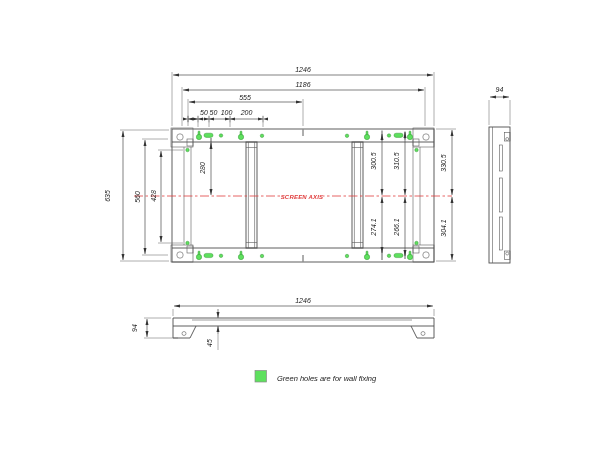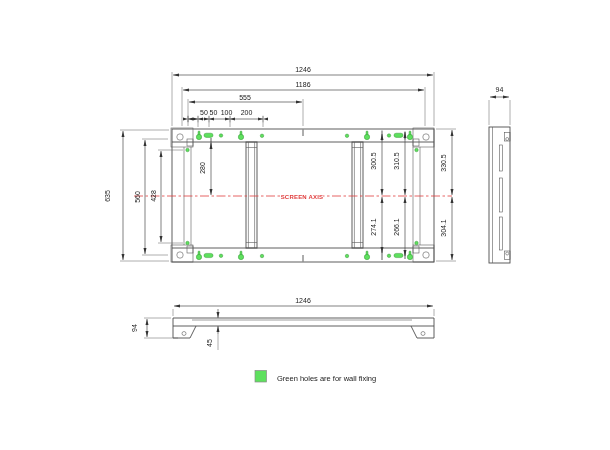--- a/index.html
+++ b/index.html
@@ -1,17 +1,17 @@
 <!DOCTYPE html>
 <html style="--green: #5ee05e; --red: #e03c3c; --line: #4d4d4d;"><head>
 <meta charset="utf-8">
 <style>
   html,body{margin:0;padding:0;background:#ffffff;}
   .stage{position:relative;width:610px;height:450px;background:#fff;overflow:hidden;
-         font-family:"Liberation Sans", sans-serif;}
+         font-family:"Liberation Sans", sans-serif;font-style:italic;}
   svg text{font-family:"Liberation Sans", sans-serif;font-size:7px;fill:#1a1a1a;}
   .outline{stroke:#4d4d4d;stroke-width:0.9;fill:none;}
   .thin{stroke:#5a5a5a;stroke-width:0.6;fill:none;}
   .dim{stroke:#4a4a4a;stroke-width:0.7;fill:none;}
   .ext{stroke:#6a6a6a;stroke-width:0.55;fill:none;}
   .grn{fill:var(--green,#5ee05e);stroke:#2e8f2e;stroke-width:0.45;}
   .axis{stroke:var(--red,#e04444);stroke-width:0.8;fill:none;}
   .axis-txt{fill:var(--red,#e04444);font-size:6px;font-weight:bold;letter-spacing:.2px;}
   .legend-txt{font-size:7.5px;}
 </style>

